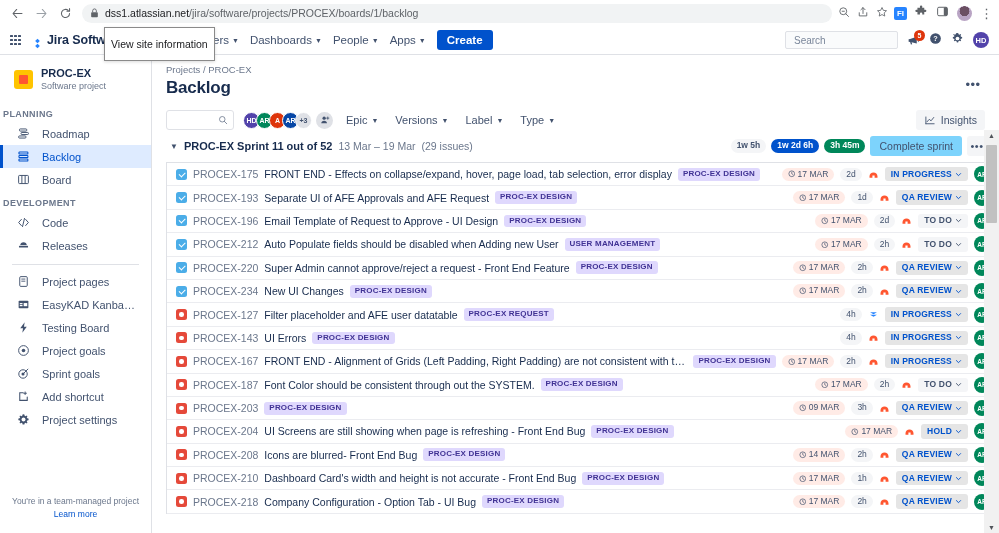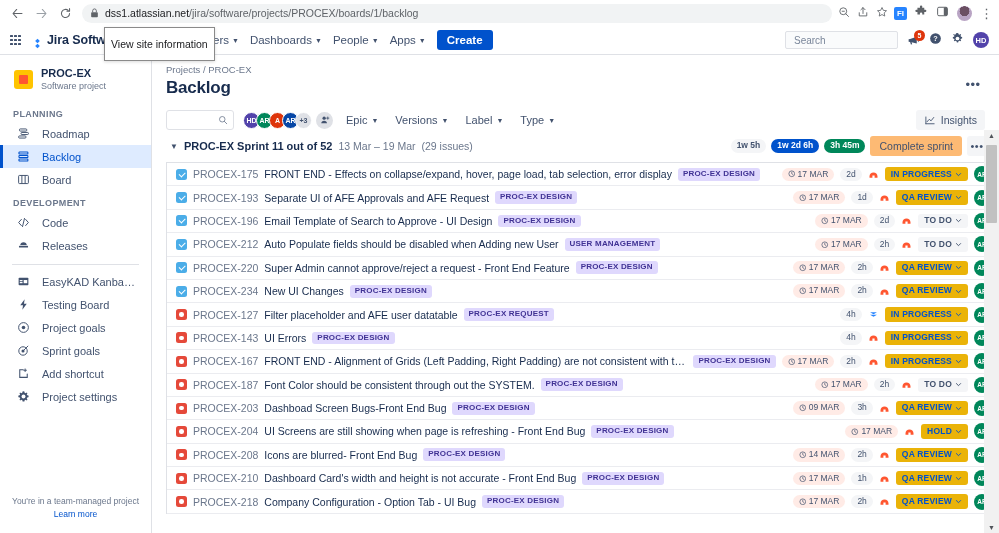--- a/index.html
+++ b/index.html
@@ -127,21 +127,21 @@
     background: #ffc400; position: relative; flex: 0 0 auto;
   }
   .proj-icon:after {
     content: ''; position: absolute; left: 5px; top: 5px;
     width: 9px; height: 9px; background: #ff5630; border-radius: 1px;
   }
   .proj-name { font-size: 11px; color: #172b4d; font-weight: 600; line-height: 1.25; }
   .proj-type { font-size: 9px; color: #6b778c; line-height: 1.3; }
   .sec-label {
     font-size: 9px; color: #6b778c; font-weight: 700;
-    letter-spacing: .4px; padding: 7px 14px 3px 13px;
+    letter-spacing: .4px; padding: 7px 14px 3px 3px;
   }
   .nav-row {
     display: flex; align-items: center; gap: 11px;
     padding: 4px 10px 4px 16px; font-size: 11px; color: #42526e;
     position: relative; min-height: 23px;
   }
   .nav-row.active { background: #deebff; color: #0052cc; font-weight: 500; }
   .nav-row.active:before {
     content: ''; position: absolute; left: 0; top: 0; bottom: 0;
     width: 3px; background: #0052cc;
@@ -206,21 +206,21 @@
   .sprint-count { font-size: 10.5px; color: #6b778c; }
   .sprint-right { margin-left: auto; display: flex; align-items: center; gap: 5px; }
   .pill {
     font-size: 8.5px; font-weight: 700; border-radius: 9px;
     padding: 2px 6px; line-height: 1.1; white-space: nowrap;
   }
   .pill.grey { background: #f4f5f7; color: #42526e; }
   .pill.blue { background: #0052cc; color: #fff; }
   .pill.green { background: #00875a; color: #fff; }
   .complete-btn {
-    background: #fdba74; color: #42526e; font-size: 10.5px;
+    background: #7dd3fc; color: #42526e; font-size: 10.5px;
     padding: 4px 9px; border-radius: 3px; border: none; font-weight: 500;
     white-space: nowrap;
   }
   .sprint-kebab {
     width: 20px; height: 20px; display: flex; align-items: center;
     justify-content: center; background: #f4f5f7; border-radius: 3px;
     color: #42526e; font-size: 11px; letter-spacing: .5px; line-height: 0;
   }
 
   .issue-list { border: 1px solid #dfe1e6; border-bottom: none; background: #fff; }
@@ -257,21 +257,21 @@
     display: flex; align-items: center; gap: 2.5px; line-height: 1.1;
   }
   .est {
     background: #f4f5f7; color: #42526e;
     font-size: 8.5px; border-radius: 9px; padding: 2px 6px; line-height: 1.1;
     min-width: 20px; text-align: center;
   }
   .prio { width: 11px; height: 11px; flex: 0 0 auto; }
   .status {
     font-size: 8.5px; font-weight: 700; letter-spacing: .2px;
-    background: #eab308; color: #0052cc;
+    background: #e5e5e5; color: #0052cc;
     padding: 2.5px 6px; border-radius: 3px; line-height: 1.1;
     display: flex; align-items: center; gap: 3px;
   }
   .status.todo { background: #f4f5f7; color: #42526e; }
   .ar-av {
     width: 16px; height: 16px; border-radius: 50%;
     background: #00875a; color: #fff; font-size: 6.5px; font-weight: bold;
     display: flex; align-items: center; justify-content: center;
     flex: 0 0 auto;
   }
@@ -495,20 +495,29 @@
         <svg width="13" height="13" viewBox="0 0 16 16">
             <path d="M4 7.5c0-2 1.8-3.6 4-3.6s4 1.6 4 3.6z" fill="#42526e"></path>
             <rect x="2.4" y="8.4" width="11.2" height="2.2" rx=".8" fill="#42526e"></rect>
           </svg>
       </span>
       <span class="lbl">Releases</span>
     </div>
 
     <div class="side-div"></div>
 
+    <div class="nav-row">
+      <span class="ico">
+        <svg width="13" height="13" viewBox="0 0 16 16">
+            <rect x="3.4" y="2" width="9.2" height="12" rx="1.2" stroke="#42526e" stroke-width="1.2" fill="none"></rect>
+            <path d="M5.8 5h4M5.8 7.6h4" stroke="#42526e" stroke-width="1.1" stroke-linecap="round"></path>
+          </svg>
+      </span>
+      <span class="lbl">Project pages</span>
+    </div>
 
     <div class="nav-row">
       <span class="ico">
         <svg width="13" height="13" viewBox="0 0 16 16">
             <rect x="2" y="3.4" width="12" height="9.2" rx="1" fill="#42526e"></rect>
             <rect x="3.4" y="6.2" width="3.4" height="1.5" fill="#fff"></rect>
             <rect x="3.4" y="8.6" width="3.4" height="1.5" fill="#fff"></rect>
             <rect x="8.2" y="6.2" width="4.4" height="3.9" fill="#fff"></rect>
           </svg>
       </span>
@@ -685,21 +694,21 @@
                 </svg></span>
               <span class="status">QA REVIEW<svg width="7" height="7" viewBox="0 0 12 12">
                   <path d="M2.4 4.4L6 8l3.6-3.6" stroke="currentColor" stroke-width="1.6" fill="none" stroke-linecap="round" stroke-linejoin="round"></path>
                 </svg></span>
               <span class="ar-av">AR</span>
             </span>
           </div>
           <div class="issue-row">
             <span class="type-ico task"></span>
             <span class="iss-key">PROCEX-196</span>
-            <span class="iss-sum">Email Template of Search to Approve - UI Design</span>
+            <span class="iss-sum">Email Template of Request to Approve - UI Design</span>
             <span class="epic-tag">PROC-EX DESIGN</span>
             <span class="row-right">
               <span class="due"><svg width="7.5" height="7.5" viewBox="0 0 12 12">
                   <circle cx="6" cy="6" r="4.6" stroke="#42526e" stroke-width="1.1" fill="none"></circle>
                   <path d="M6 3.4V6l1.8 1.1" stroke="#42526e" stroke-width="1.1" fill="none" stroke-linecap="round"></path>
                 </svg>17 MAR</span>
               <span class="est">2d</span>
               <span class="prio"><svg width="11" height="11" viewBox="0 0 16 16">
                   <path d="M2.2 10.6c0-3 2.6-5.4 5.8-5.4s5.8 2.4 5.8 5.4v2.2H9.6V9.4H6.4v3.4H2.2z" fill="#ff5630"></path>
                 </svg></span>
@@ -838,21 +847,20 @@
                 </svg></span>
               <span class="status todo">TO DO<svg width="7" height="7" viewBox="0 0 12 12">
                   <path d="M2.4 4.4L6 8l3.6-3.6" stroke="currentColor" stroke-width="1.6" fill="none" stroke-linecap="round" stroke-linejoin="round"></path>
                 </svg></span>
               <span class="ar-av">AR</span>
             </span>
           </div>
           <div class="issue-row">
             <span class="type-ico bug"></span>
             <span class="iss-key">PROCEX-203</span>
-            <span class="iss-sum">Dashboad Screen Bugs-Front End Bug</span>
             <span class="epic-tag">PROC-EX DESIGN</span>
             <span class="row-right">
               <span class="due"><svg width="7.5" height="7.5" viewBox="0 0 12 12">
                   <circle cx="6" cy="6" r="4.6" stroke="#42526e" stroke-width="1.1" fill="none"></circle>
                   <path d="M6 3.4V6l1.8 1.1" stroke="#42526e" stroke-width="1.1" fill="none" stroke-linecap="round"></path>
                 </svg>09 MAR</span>
               <span class="est">3h</span>
               <span class="prio"><svg width="11" height="11" viewBox="0 0 16 16">
                   <path d="M2.2 10.6c0-3 2.6-5.4 5.8-5.4s5.8 2.4 5.8 5.4v2.2H9.6V9.4H6.4v3.4H2.2z" fill="#ff5630"></path>
                 </svg></span>

